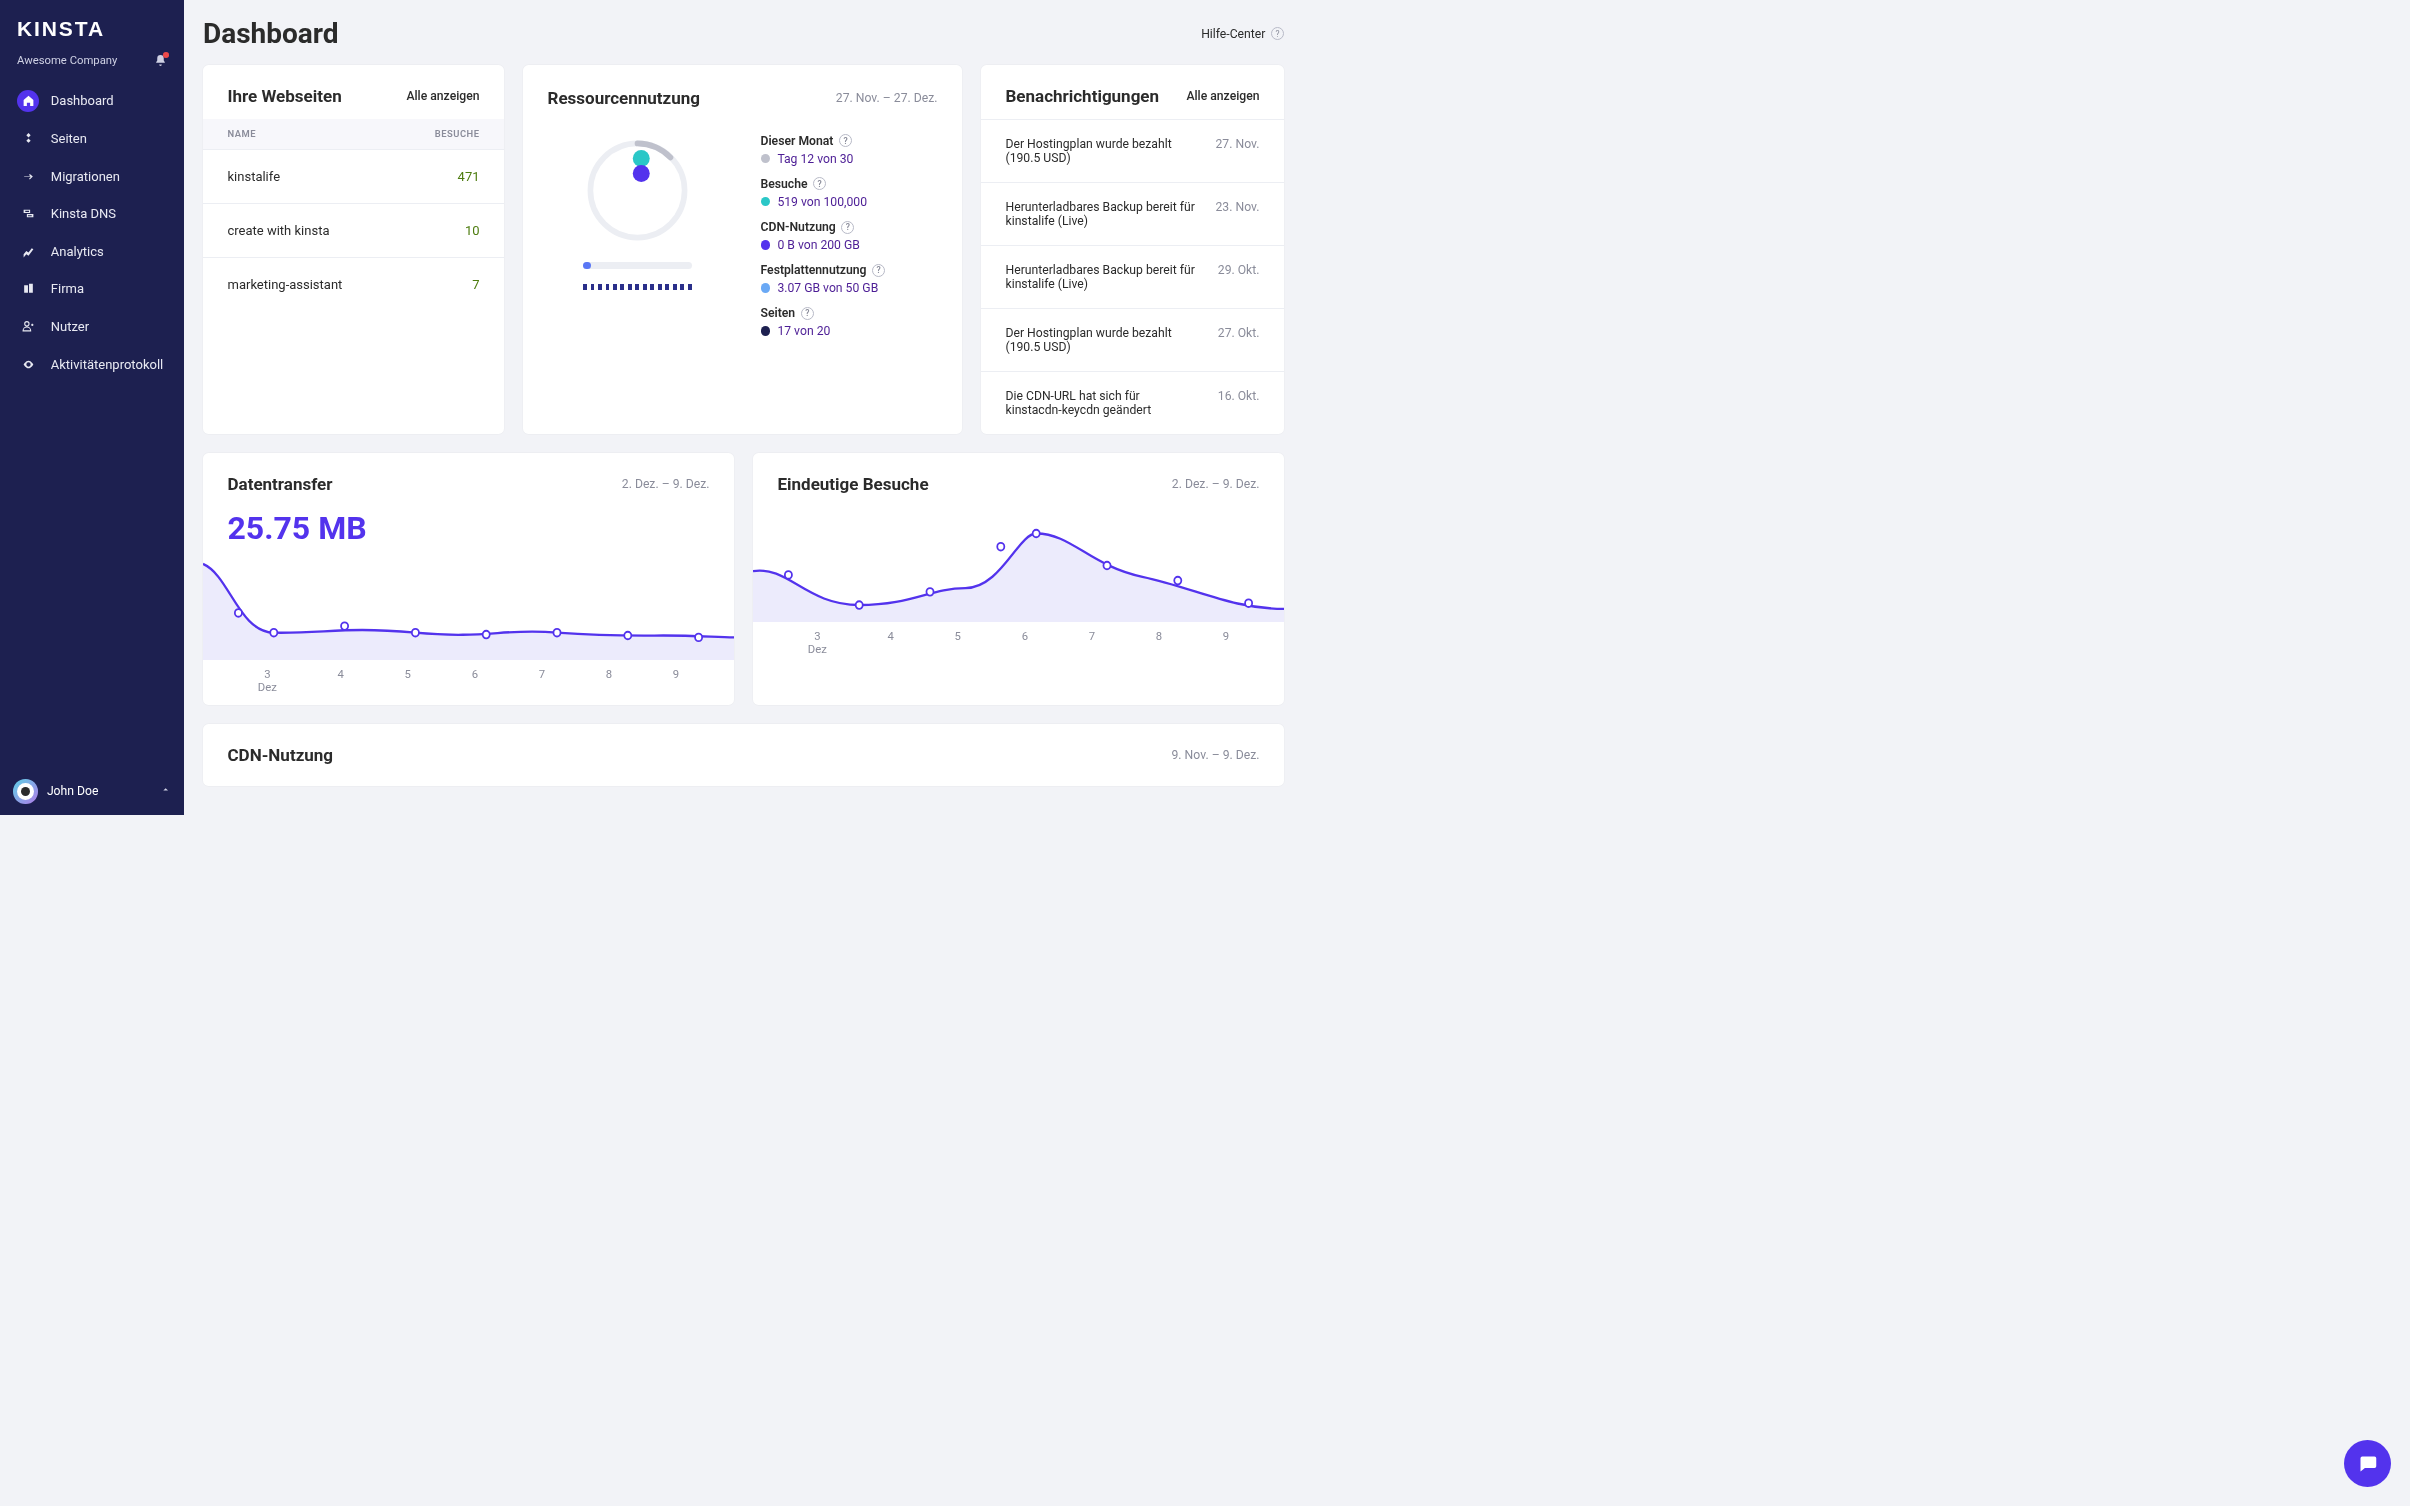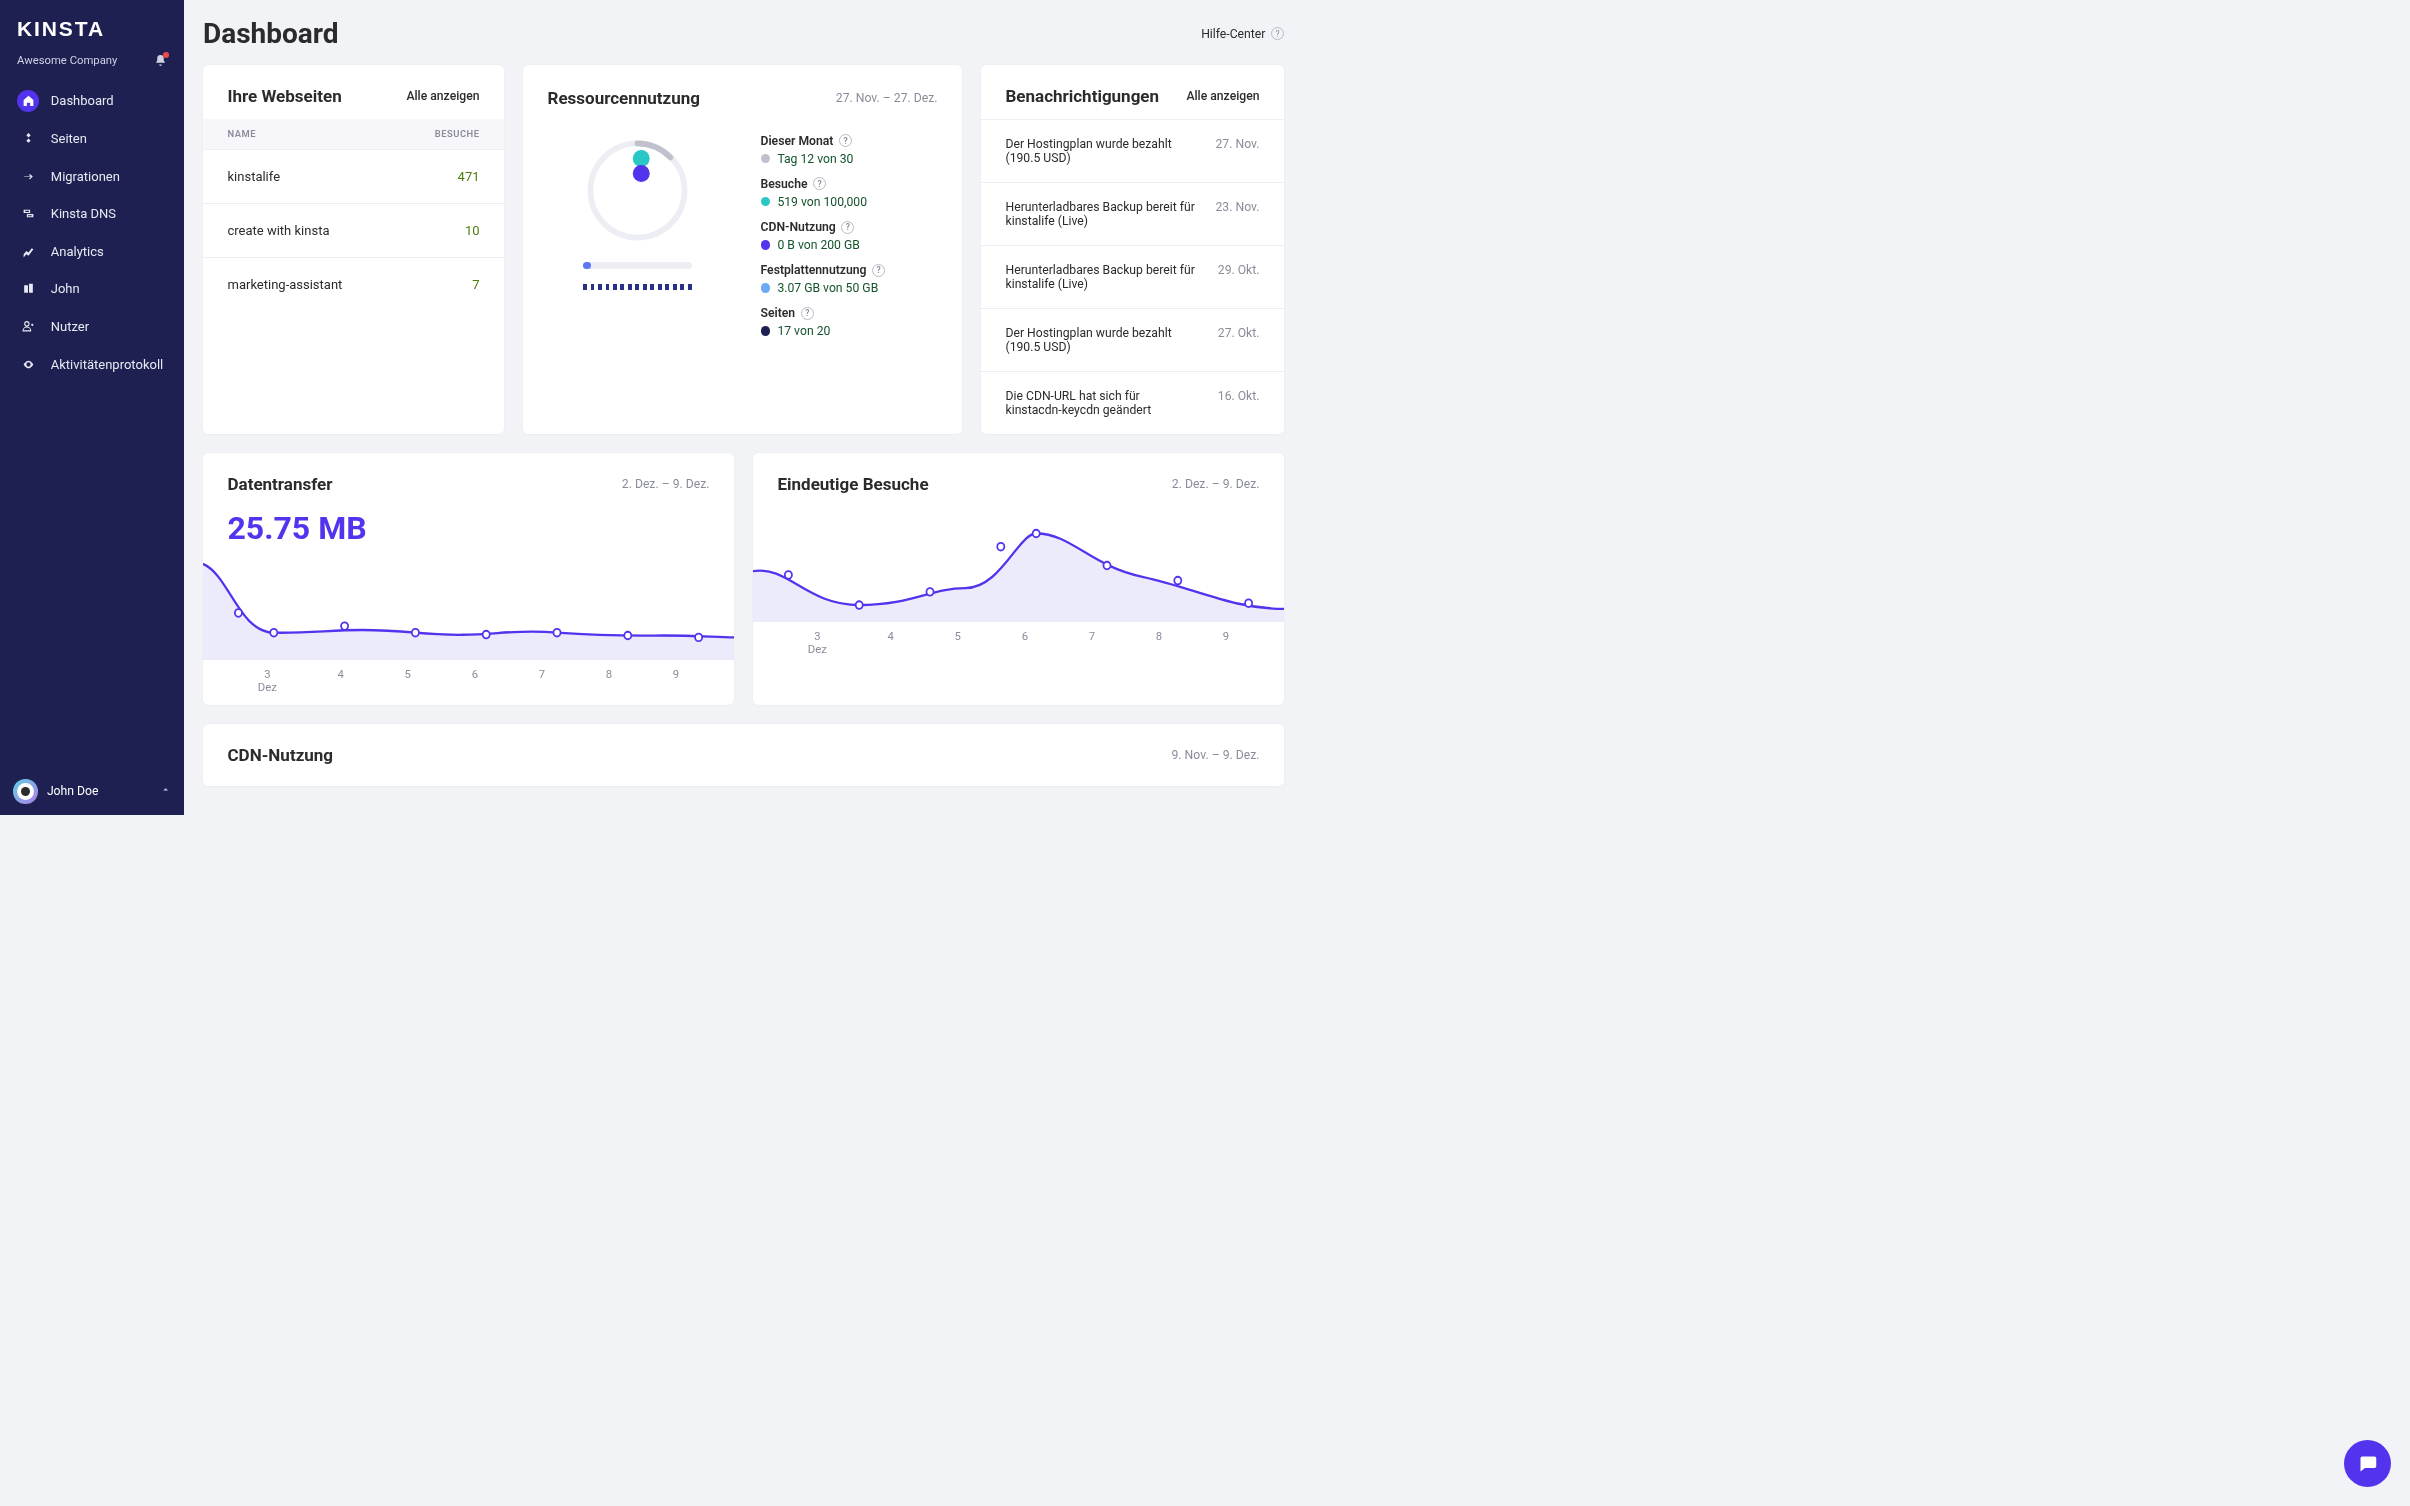--- a/index.html
+++ b/index.html
@@ -35,21 +35,21 @@
 .sites-card { width:301px; padding:0; }
 .sites-card .card-header{padding:21px 24.5px 13px 24.5px; margin-bottom:0;}
 .thead { display:flex; justify-content:space-between; padding:9.4px 24.5px; background:#f7f7fb; font-size:9.4px; letter-spacing:0.5px; color:#8a8c9a; font-weight:600;}
 .row { display:flex; justify-content:space-between; padding:19px 24.5px; border-top:0.9px solid #eceef3; font-size:13px; cursor:pointer;}
 .row .visits{color:#4d7c0f;}
 .resources-card { flex:1; display:flex; flex-direction:column;}
 .res-body { display:flex; gap:34px; padding-top:11.3px;}
 .res-vis { flex:0 0 179px; display:flex; flex-direction:column; align-items:center; gap:15px;}
 .res-info { flex:1; display:flex; flex-direction:column; gap:11.3px; font-size:12.2px; }
 .res-group .label { font-weight:600; display:flex; align-items:center; gap:5.6px; margin-bottom:3.8px;}
-.res-value { display:flex; align-items:center; gap:7.5px; color:#14532d;}
+.res-value { display:flex; align-items:center; gap:7.5px; color:#4c1d95;}
 .swatch { width:9.4px; height:9.4px; border-radius:50%; }
 .bar-track{width:109px;height:7.5px;border-radius:3.8px;background:#eceef3;position:relative;}
 .bar-fill{height:100%;border-radius:3.8px;background:#5a77f5;}
 .dotted-bar{width:109px;height:5.6px;background:repeating-linear-gradient(to right,#2a2f8a 0 3.8px,transparent 3.8px 7.5px);}
 .notif-card { width:303px; padding:0;}
 .notif-card .card-header{padding:21px 24.5px 13px 24.5px;margin-bottom:0;}
 .notif-row { display:flex; justify-content:space-between; gap:20px; padding:17px 24.5px; border-top:0.9px solid #eceef3; font-size:12.2px; cursor:pointer;}
 .notif-row .date { color:#8a8c9a; text-align:right; white-space:nowrap;}
 .grid-mid { display:flex; gap:19px; margin-bottom:19px;}
 .chart-card { flex:1; padding:21px 24.5px 11.3px 24.5px; position:relative; overflow:hidden;}
@@ -119,21 +119,21 @@
             </svg>
           </span>
           <span>Analytics</span>
         </li>
       <li class="nav-item">
           <span class="icon">
             <svg viewBox="0 0 24 24">
               <path d="M4 20V6h7v14H4zm9 0V3h7v17h-7z"></path>
             </svg>
           </span>
-          <span>John</span>
+          <span>Firma</span>
         </li>
       <li class="nav-item">
           <span class="icon">
             <svg viewBox="0 0 24 24">
               <path d="M9 11a4 4 0 100-8 4 4 0 000 8zm-7 9a7 7 0 0114 0H2zm15-11h4M19 7v4" stroke="#e8e9f2" stroke-width="2" fill="none"></path>
             </svg>
           </span>
           <span>Nutzer</span>
         </li>
       <li class="nav-item">

